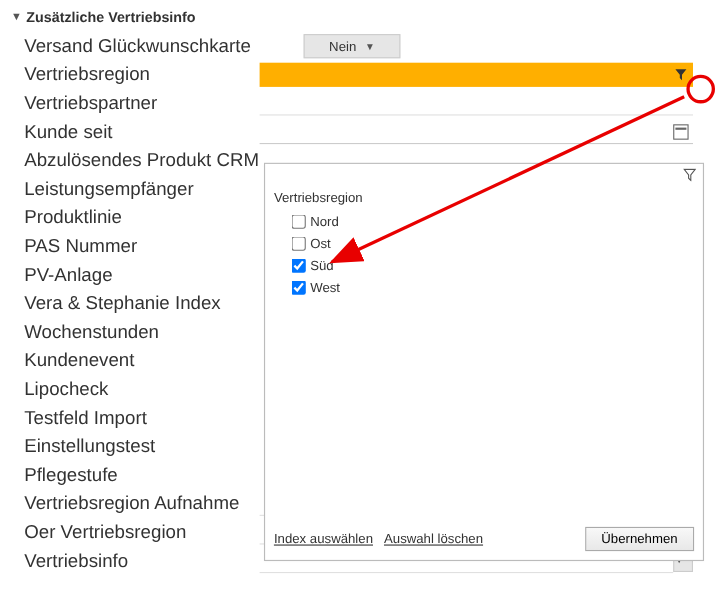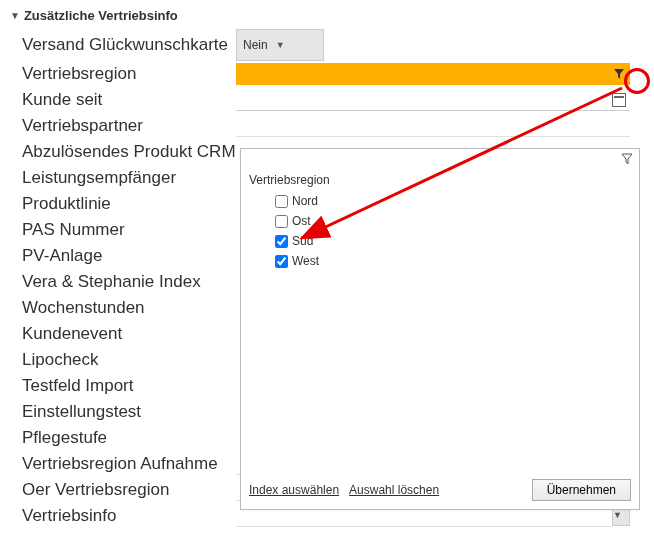--- a/index.html
+++ b/index.html
@@ -51,24 +51,25 @@
     display: flex;
     align-items: center;
     padding-right: 14px;
   }
   .dropdown {
     display: inline-flex;
     align-items: center;
     background: #e6e6e6;
     border: 1px solid #cccccc;
     font-size: 12px;
-    height: 32px;
+    height: 22px;
     padding: 0 6px;
     min-width: 88px;
-    justify-content: flex-start;
+    justify-content: center;
+    margin-left: 40px;
   }
   .dropdown .caret {
     font-size: 9px;
     color: #555;
     margin-left: 8px;
   }
   .dropdown-narrow {
     min-width: 18px;
     width: 18px;
     padding: 0;
@@ -156,21 +157,20 @@
     font-size: 12px;
     margin-bottom: 4px;
   }
   .checkbox-list {
     padding-left: 16px;
   }
   .checkbox-row {
     display: flex;
     align-items: center;
     height: 20px;
-    margin-left: 10px;
   }
   .checkbox-row input[type="checkbox"] {
     margin: 0 4px 0 0;
     width: 13px;
     height: 13px;
   }
   .filter-scroll-area {
     height: 200px;
   }
   .filter-footer {
@@ -233,33 +233,33 @@
         <div class="filter-btn" style="position:absolute;right:2px;top:2px;">
           <svg width="12" height="12" viewBox="0 0 12 12">
               <path d="M1 1 L11 1 L7 6 L7 11 L5 9 L5 6 Z" fill="#333"></path>
             </svg>
         </div>
       </div>
     </div>
   </div>
 
   <div class="form-row">
+    <div class="label-cell">Vertriebspartner</div>
+    <div class="field-cell">
+        <div class="underline-field"></div>
+      </div>
+  </div>
+
+  <div class="form-row">
     <div class="label-cell">Kunde seit</div>
     <div class="field-cell">
       <div class="date-field">
         <span class="date-icon"></span>
       </div>
     </div>
-  </div>
-
-  <div class="form-row">
-    <div class="label-cell">Vertriebspartner</div>
-    <div class="field-cell">
-        <div class="underline-field"></div>
-      </div>
   </div>
 
   <div class="form-row">
     <div class="label-cell">Abzulösendes Produkt CRM</div>
     <div class="field-cell"></div>
   </div>
 
   <div class="form-row">
     <div class="label-cell">Leistungsempfänger</div>
     <div class="field-cell"></div>

